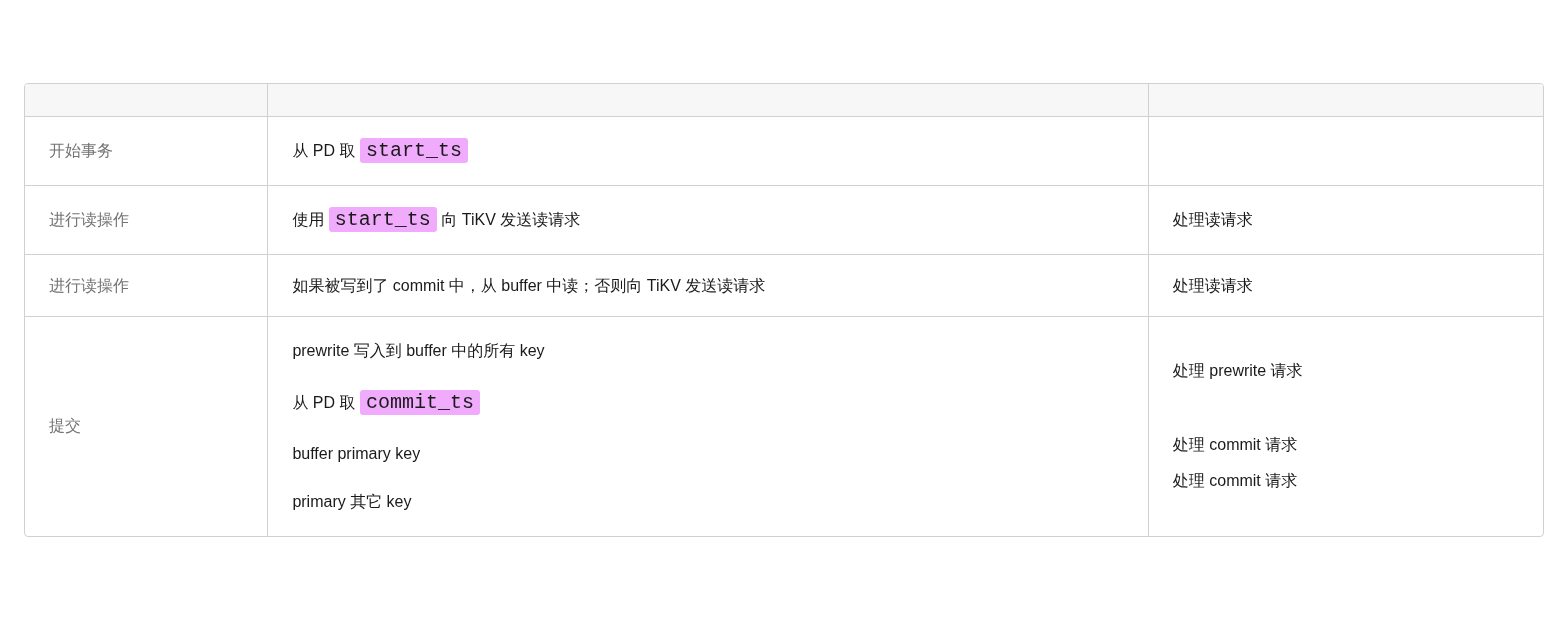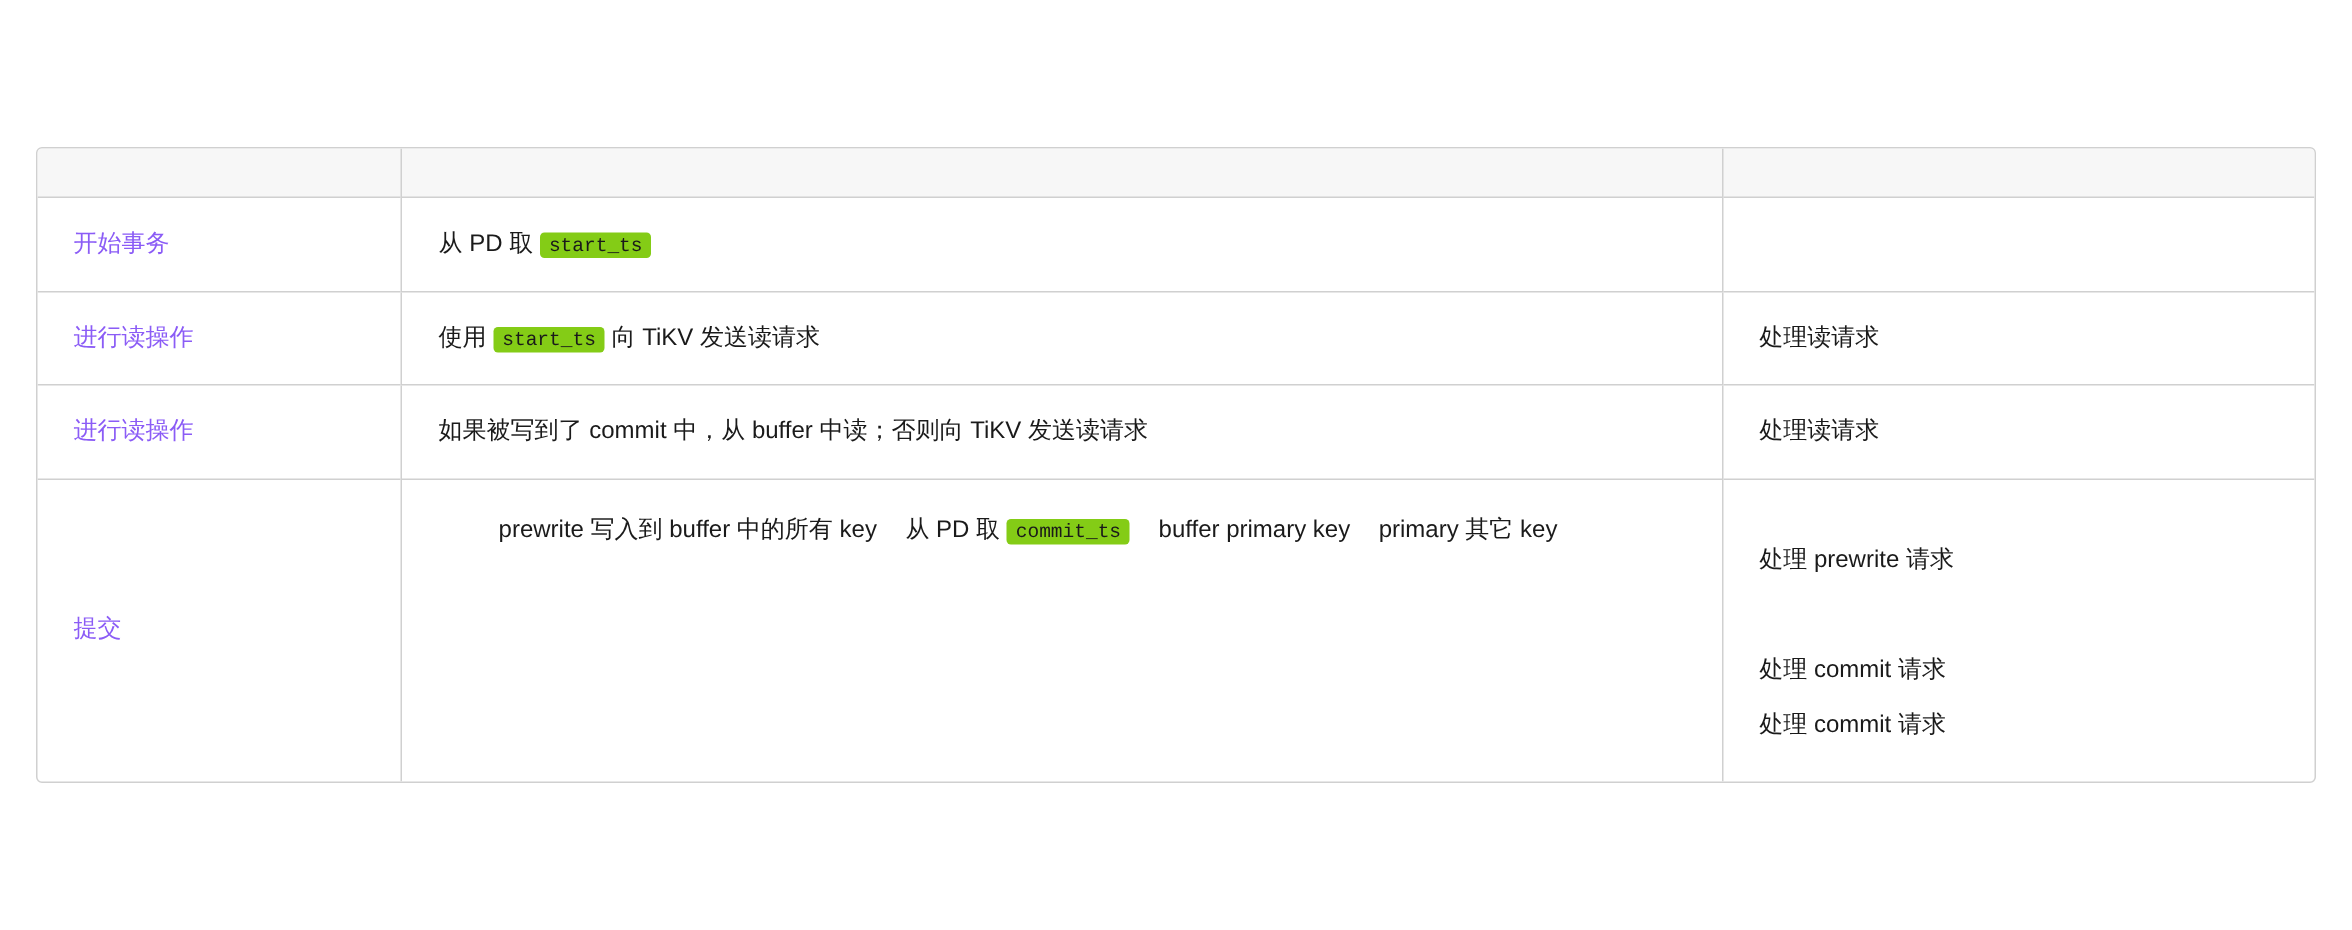--- a/index.html
+++ b/index.html
@@ -71,21 +71,21 @@
       line-height: 1.6;
     }
 
     td:last-child {
       border-right: none;
     }
 
     td.action-cell {
       font-size: 16px;
       font-weight: 400;
-      color: #8b5cf6;
+      color: #737373;
       vertical-align: middle;
     }
 
     .commit-cell {
       vertical-align: top;
       padding-top: 20px;
       padding-bottom: 20px;
     }
 
     .commit-action {
@@ -104,33 +104,32 @@
       flex-direction: column;
       gap: 0px;
     }
 
     .commit-tikv-line {
       padding: 4px 0;
       line-height: 1.8;
     }
 
     code {
-      background: #84cc16;
+      background: #f0abfc;
       border-radius: 3px;
       padding: 1px 6px;
       font-family: "SFMono-Regular", "Consolas", "Liberation Mono", "Menlo", monospace;
-      font-size: 13px;
+      font-size: 20px;
       color: #1a1a1a;
     }
 
     .commit-lines {
       display: flex;
-      flex-direction: row;
+      flex-direction: column;
       gap: 19px;
-      margin-left: 40px;
     }
 
     .commit-line {
       line-height: 1.8;
     }
   </style>
 </head>
 <body>
 
 <div class="table-wrapper">

